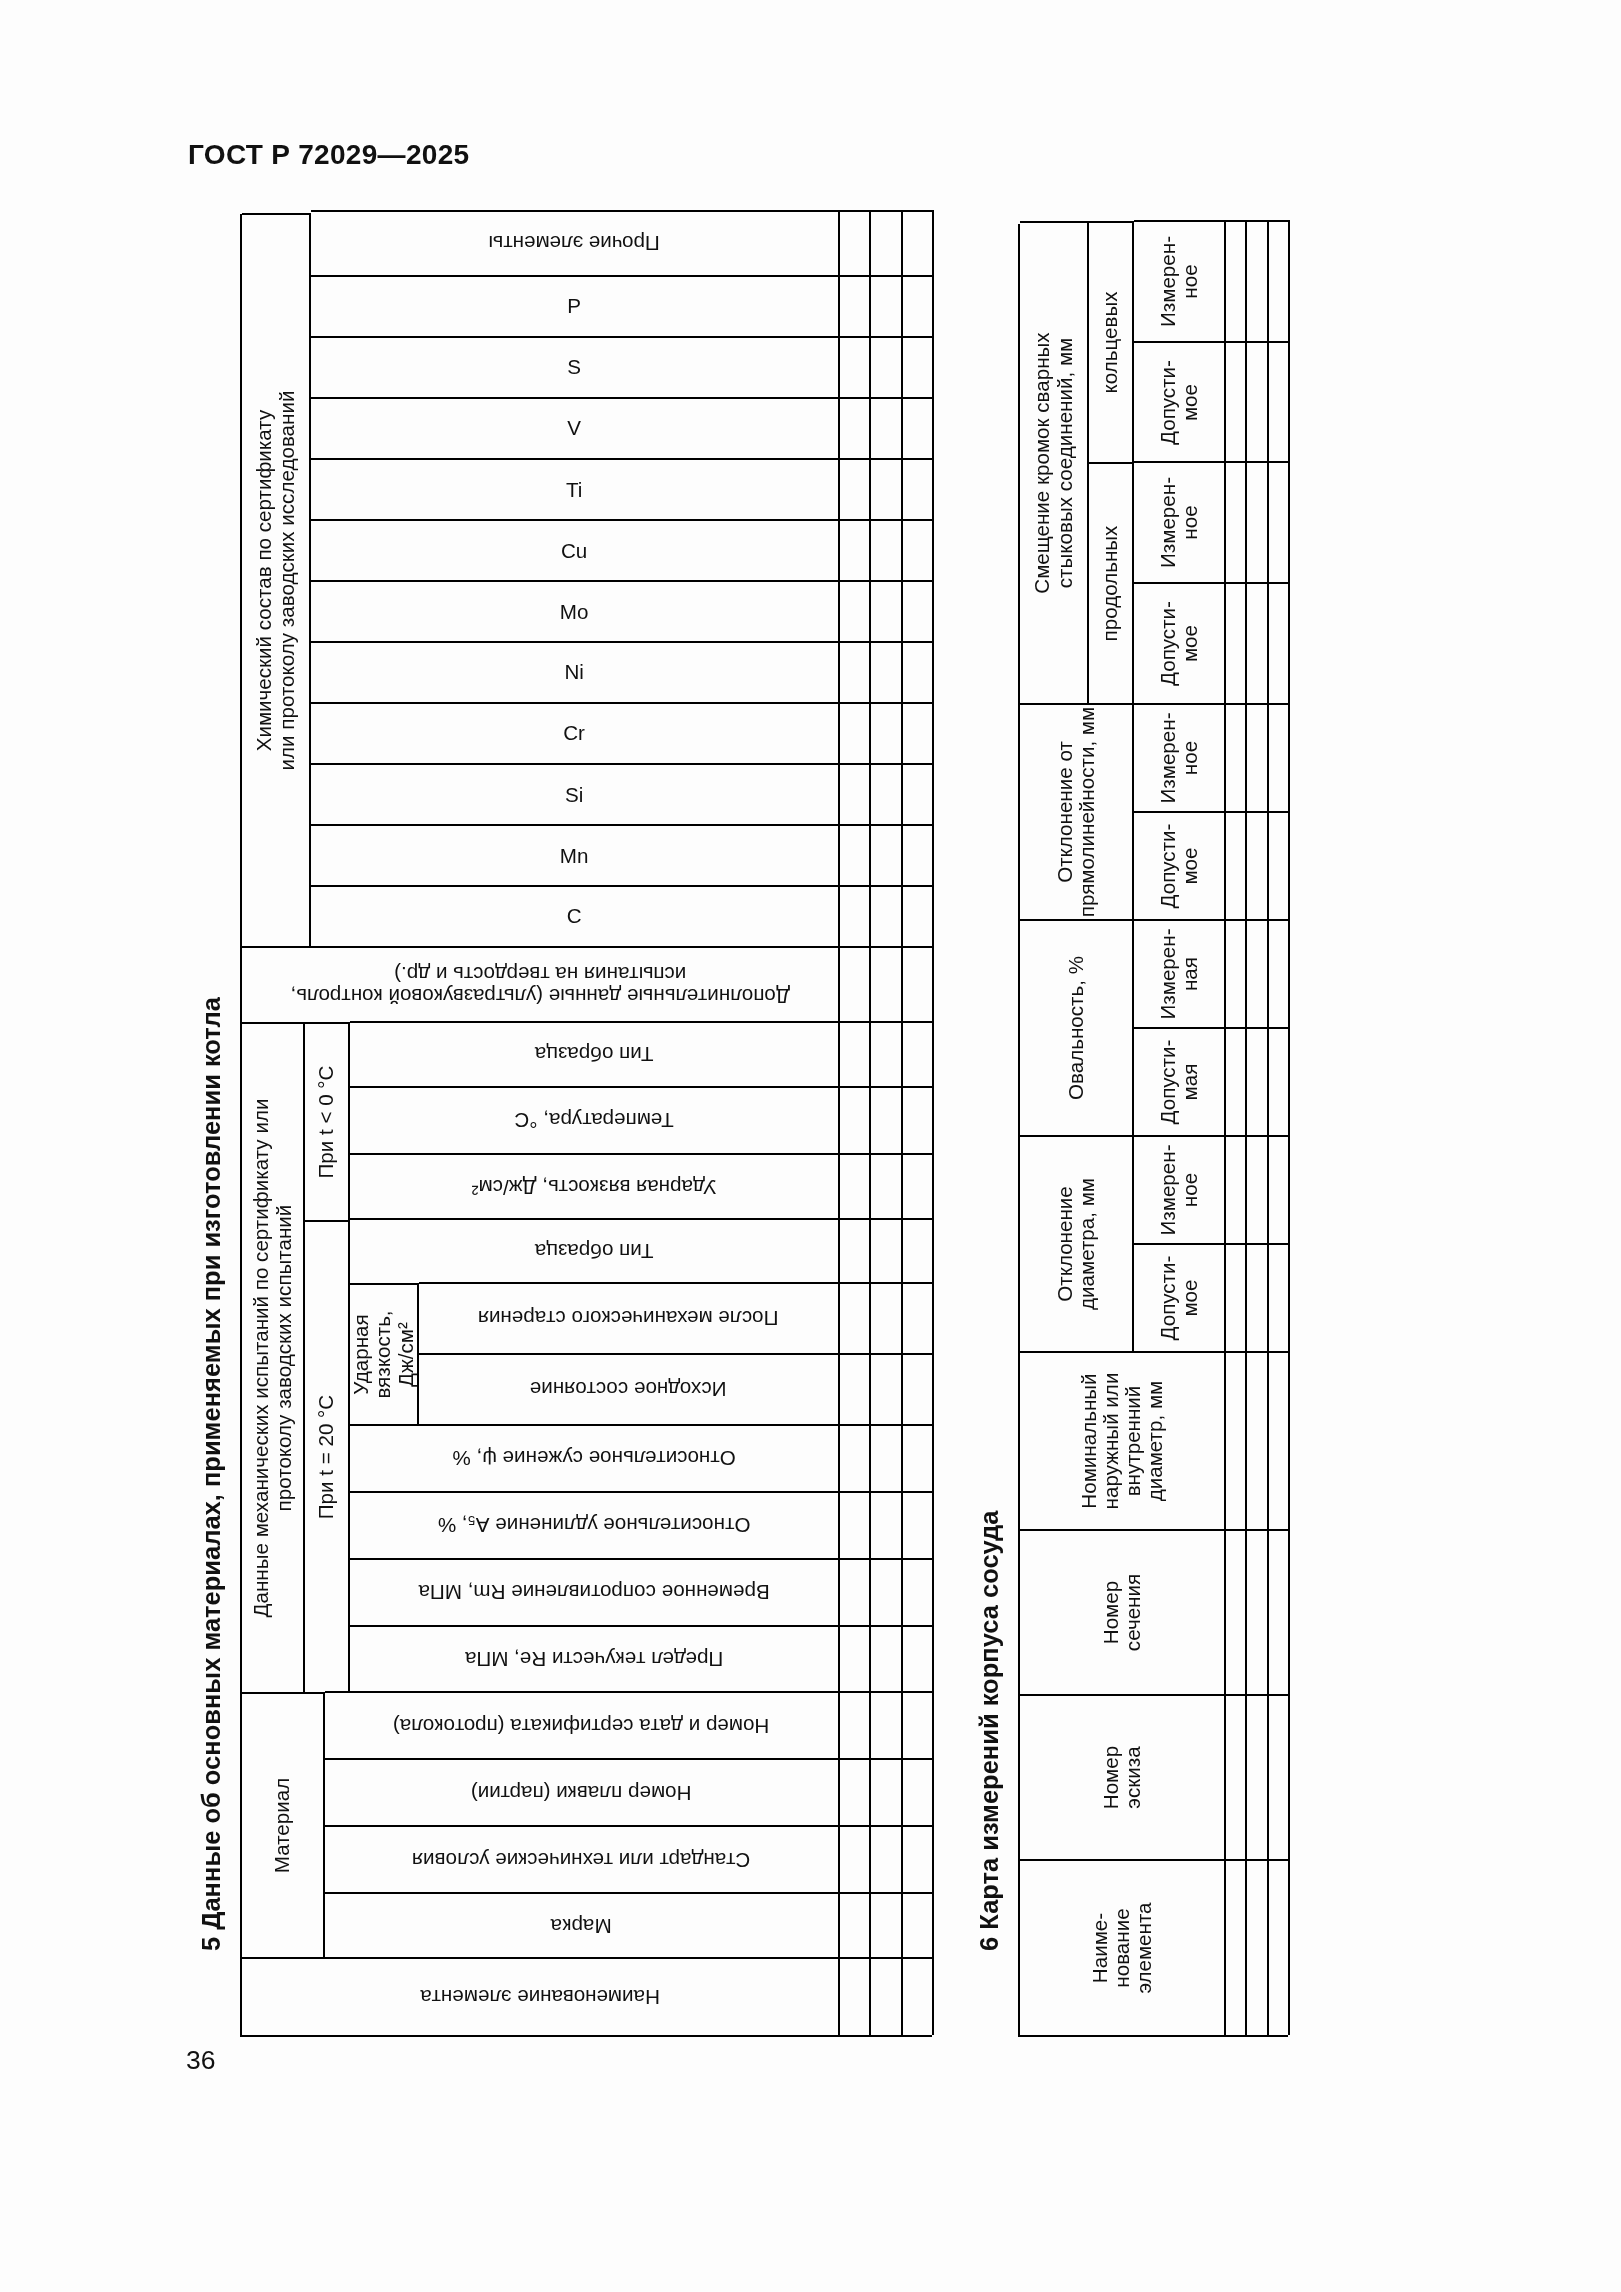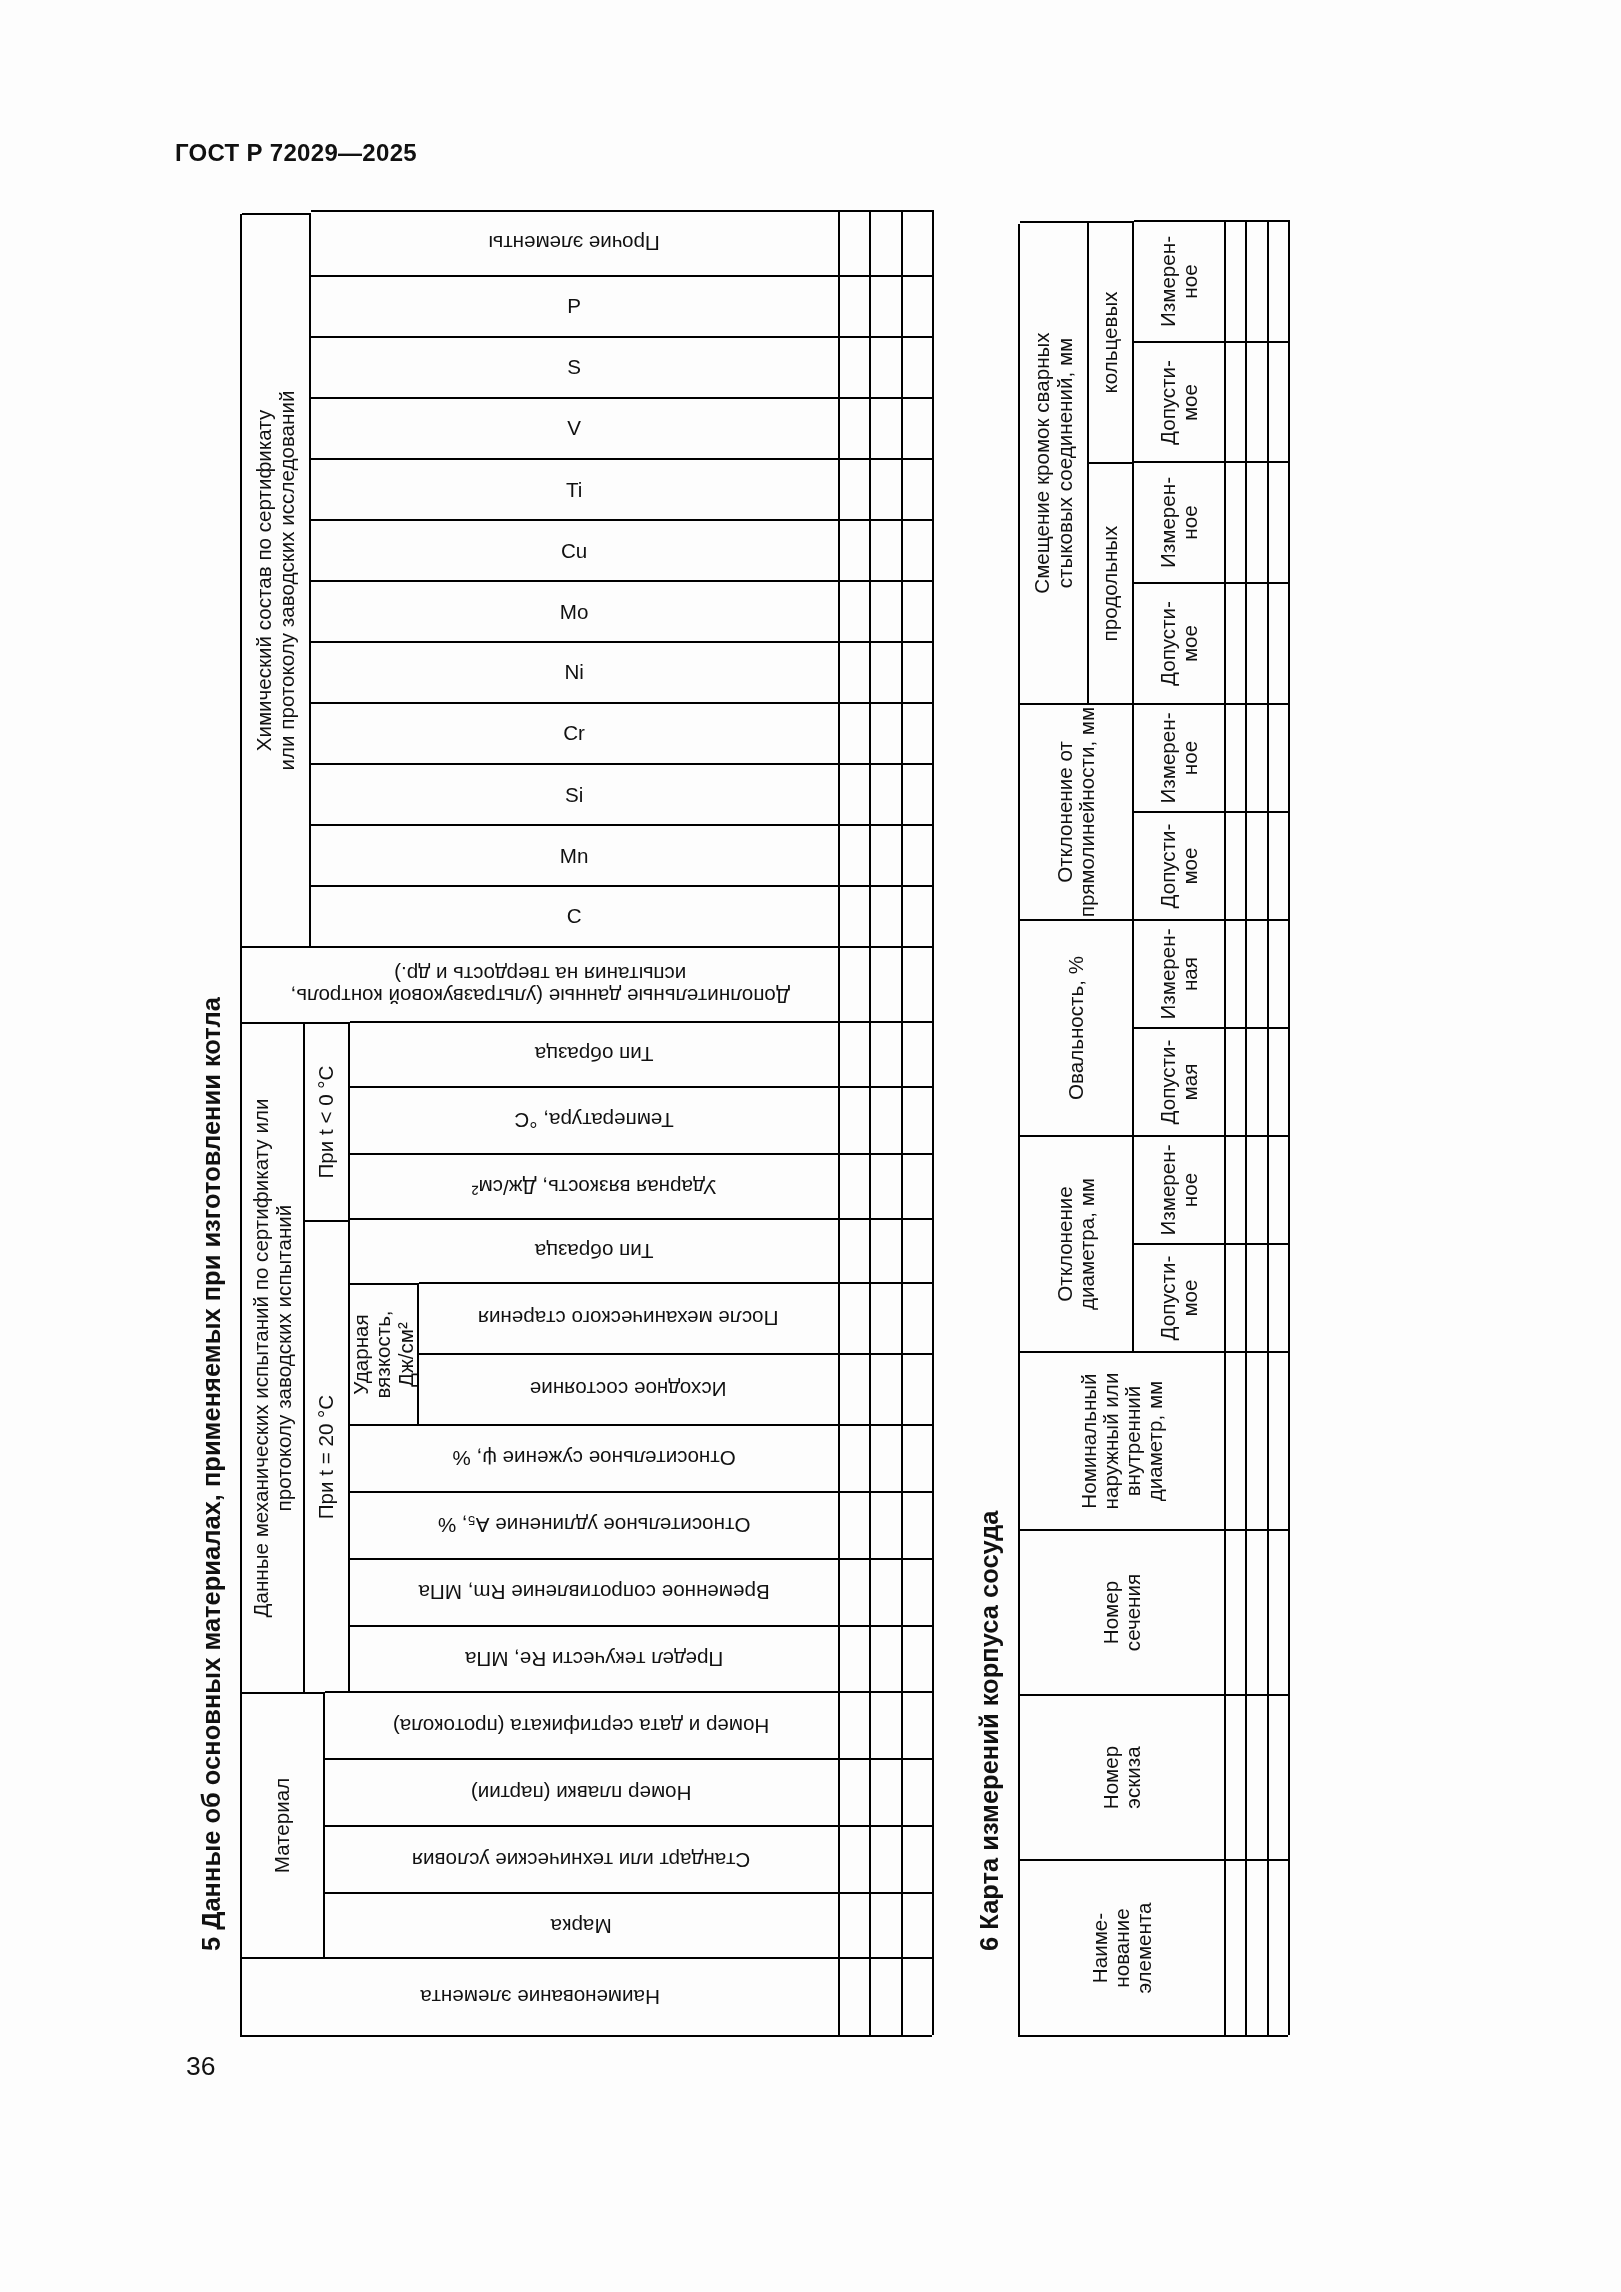--- a/index.html
+++ b/index.html
@@ -6,22 +6,22 @@
   html, body { background: #e8e8e8; }
   body { font-family: "Liberation Sans", "DejaVu Sans", sans-serif; color: #111; }
   .sheet {
     position: relative;
     width: 1621px; height: 2293px;
     margin: 0 auto;
     background: #fdfdfd;
     overflow: hidden;
   }
 
-  .gost-header { position: absolute; left: 175px; top: 139px; font-size: 24px; font-weight: bold; letter-spacing: 0.3px; }
-  .page-number { position: absolute; left: 186px; top: 2045px; font-size: 26.5px; margin-top: 6px; }
+  .gost-header { position: absolute; left: 188px; top: 139px; font-size: 28px; font-weight: bold; letter-spacing: 0.3px; }
+  .page-number { position: absolute; left: 186px; top: 2045px; font-size: 26.5px; }
 
   
   .rwrap { position: absolute; transform: rotate(-90deg); transform-origin: 0 0; }
   #t5wrap { left: 197px; top: 2037px; width: 1823px; height: 735px; }
   #t6wrap { left: 975px; top: 2037px; width: 1813px; height: 313px; }
 
   .ttitle { height: 43px; padding-left: 86px; font-size: 25.5px; font-weight: bold; white-space: nowrap; }
 
   .gtable { display: flex; align-items: stretch; border-top: 2px solid #000; border-left: 2px solid #000; background: #fdfdfd; }
   #t5table { width: 1823px; height: 692px; }

